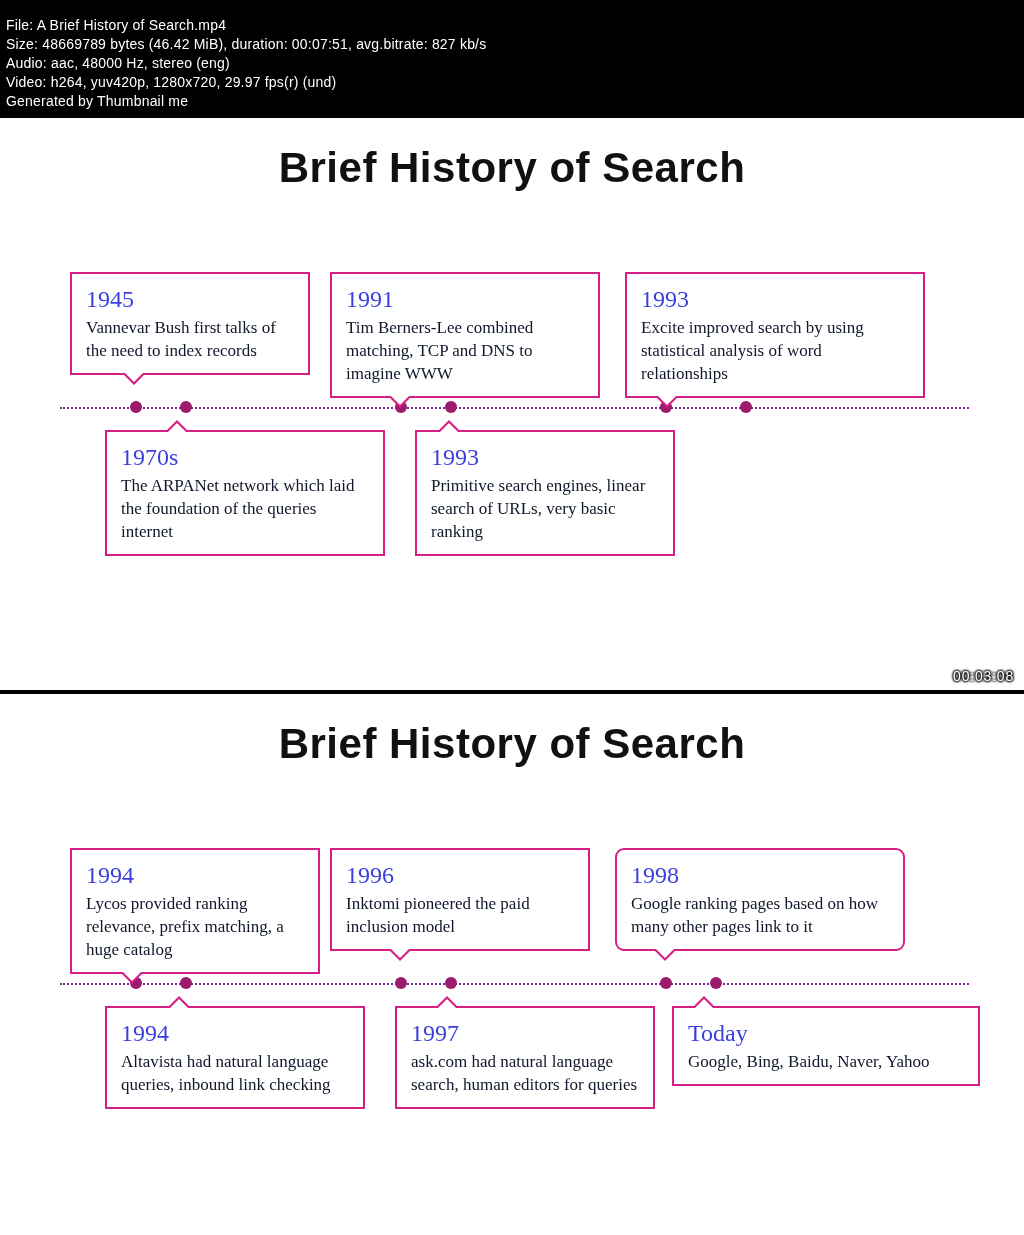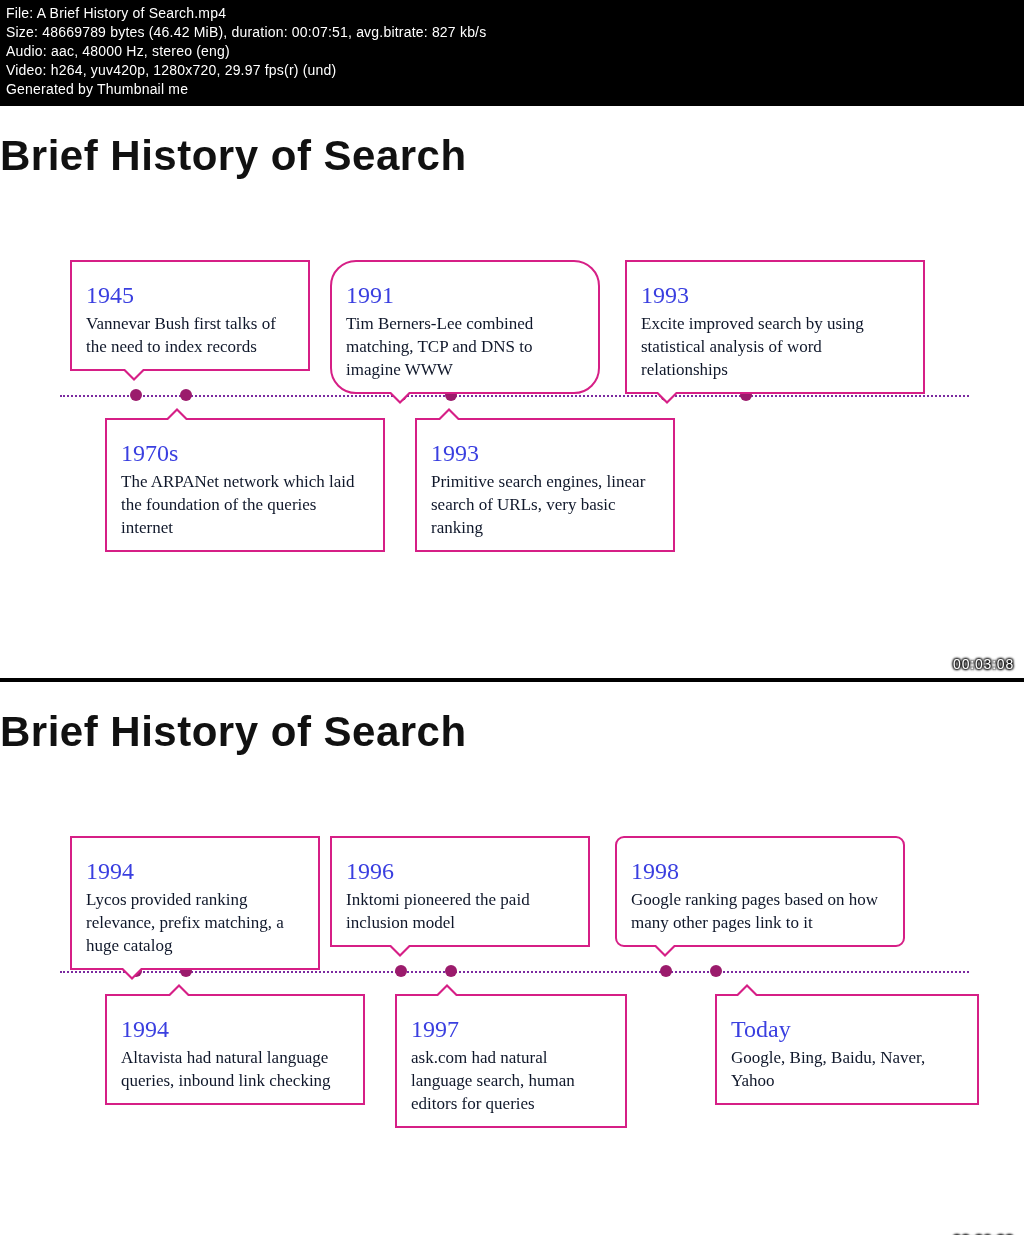--- a/index.html
+++ b/index.html
@@ -10,40 +10,42 @@
     overflow: hidden;
   }
   .meta-header {
     background: #000;
     color: #fff;
     font-family: "Segoe UI", Verdana, sans-serif;
     font-size: 14px;
     line-height: 1.35;
     padding: 4px 6px 6px 6px;
     letter-spacing: 0.2px;
+    margin-top: 12px;
   }
   .meta-header p { white-space: nowrap; }
   .thumb-wrap {
     background: #000;
     display: flex;
     flex-direction: column;
     gap: 4px;
     padding: 2px 0;
   }
   .thumb {
     position: relative;
     background: #fff;
     width: 1024px;
     height: 572px;
     overflow: hidden;
   }
   .thumb h1 {
     font-family: "Comic Sans MS", "Arial Black", sans-serif;
     font-weight: 900;
     font-size: 42px;
+    text-align: center;
     color: #111;
     margin-top: 26px;
     letter-spacing: 0.5px;
   }
   .timeline-zone {
     position: absolute;
     left: 0; right: 0;
     top: 280px;
     height: 20px;
   }
@@ -57,21 +59,21 @@
     position: absolute;
     top: 3px;
     width: 12px; height: 12px;
     border-radius: 50%;
     background: #9b1b6c;
   }
   .callout {
     position: absolute;
     border: 2px solid #d61f86;
     background: #fff;
-    padding: 20px 12px 10px 14px;
+    padding: 12px 12px 10px 14px;
   }
   .callout .year {
     font-family: "Comic Sans MS", cursive;
     font-size: 24px;
     color: #3a3fe0;
     margin-bottom: 4px;
     font-weight: 400;
   }
   .callout .desc {
     font-family: "Comic Sans MS", cursive;
@@ -141,21 +143,21 @@
         <div class="dot" style="left: 395px;"></div>
         <div class="dot" style="left: 445px;"></div>
         <div class="dot" style="left: 660px;"></div>
         <div class="dot" style="left: 740px;"></div>
       </div>
     <div class="timestamp">00:03:08</div>
   <div class="callout top c0_0" style="left: 70px; top: 154px; width: 240px;">
         <div class="year">1945</div>
         <div class="desc">Vannevar Bush first talks of the need to index records</div>
       </div>
-      <div class="callout top c0_1" style="left: 330px; top: 154px; width: 270px; border-radius: 26px;">
+      <div class="callout top c0_1" style="left: 330px; top: 154px; width: 270px;">
         <div class="year">1991</div>
         <div class="desc">Tim Berners-Lee combined matching, TCP and DNS to imagine WWW</div>
       </div>
       <div class="callout top c0_2" style="left: 625px; top: 154px; width: 300px;">
         <div class="year">1993</div>
         <div class="desc">Excite improved search by using statistical analysis of word relationships</div>
       </div>
       <div class="callout bottom c0_3" style="left: 105px; top: 312px; width: 280px;">
         <div class="year">1970s</div>
         <div class="desc">The ARPANet network which laid the foundation of the queries internet</div>
@@ -187,23 +189,23 @@
         <div class="desc">Inktomi pioneered the paid inclusion model</div>
       </div>
       <div class="callout top c1_2" style="left: 615px; top: 154px; width: 290px; border-radius: 9px;">
         <div class="year">1998</div>
         <div class="desc">Google ranking pages based on how many other pages link to it</div>
       </div>
       <div class="callout bottom c1_3" style="left: 105px; top: 312px; width: 260px;">
         <div class="year">1994</div>
         <div class="desc">Altavista had natural language queries, inbound link checking</div>
       </div>
-      <div class="callout bottom c1_4" style="left: 395px; top: 312px; width: 232px;">
+      <div class="callout bottom c1_4" style="left: 395px; top: 312px; width: 260px;">
         <div class="year">1997</div>
         <div class="desc">ask.com had natural language search, human editors for queries</div>
       </div>
-      <div class="callout bottom c1_5" style="left: 715px; top: 312px; width: 264px;">
+      <div class="callout bottom c1_5" style="left: 672px; top: 312px; width: 308px;">
         <div class="year">Today</div>
         <div class="desc">Google, Bing, Baidu, Naver, Yahoo</div>
       </div>
     </div>
 
 </div>
 
 </body></html>

